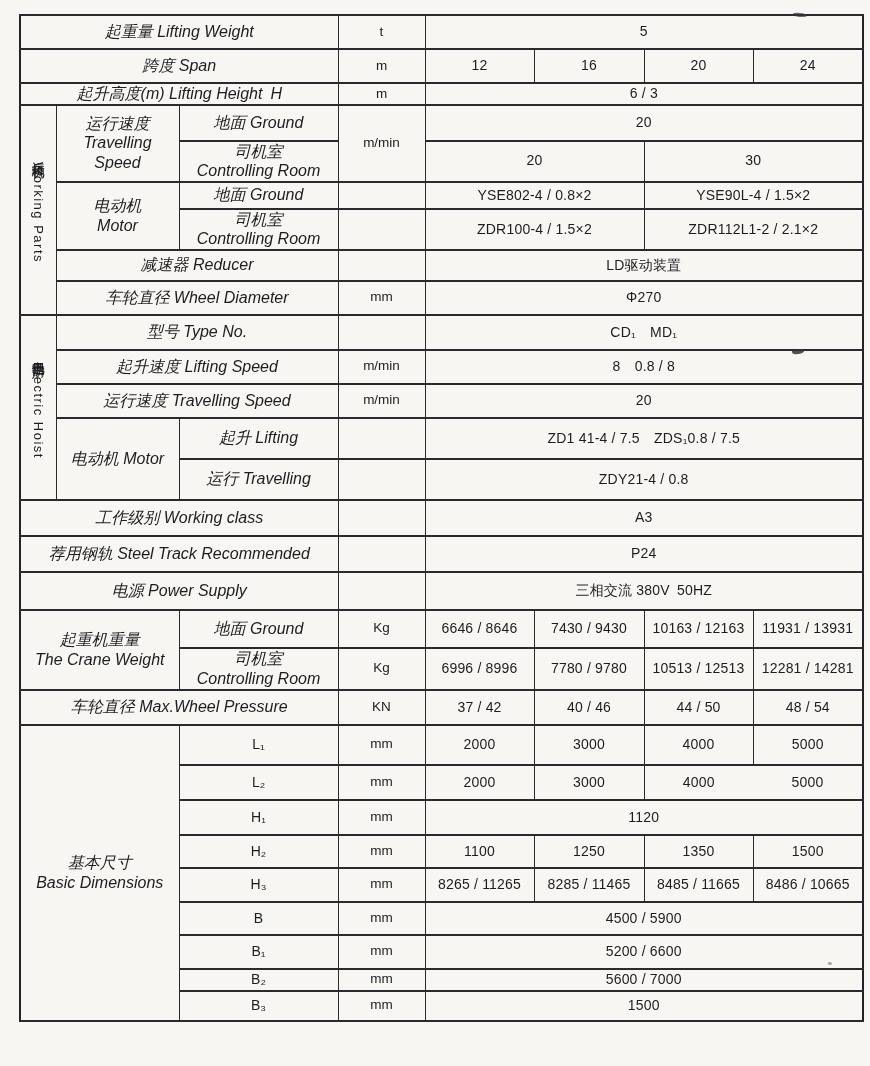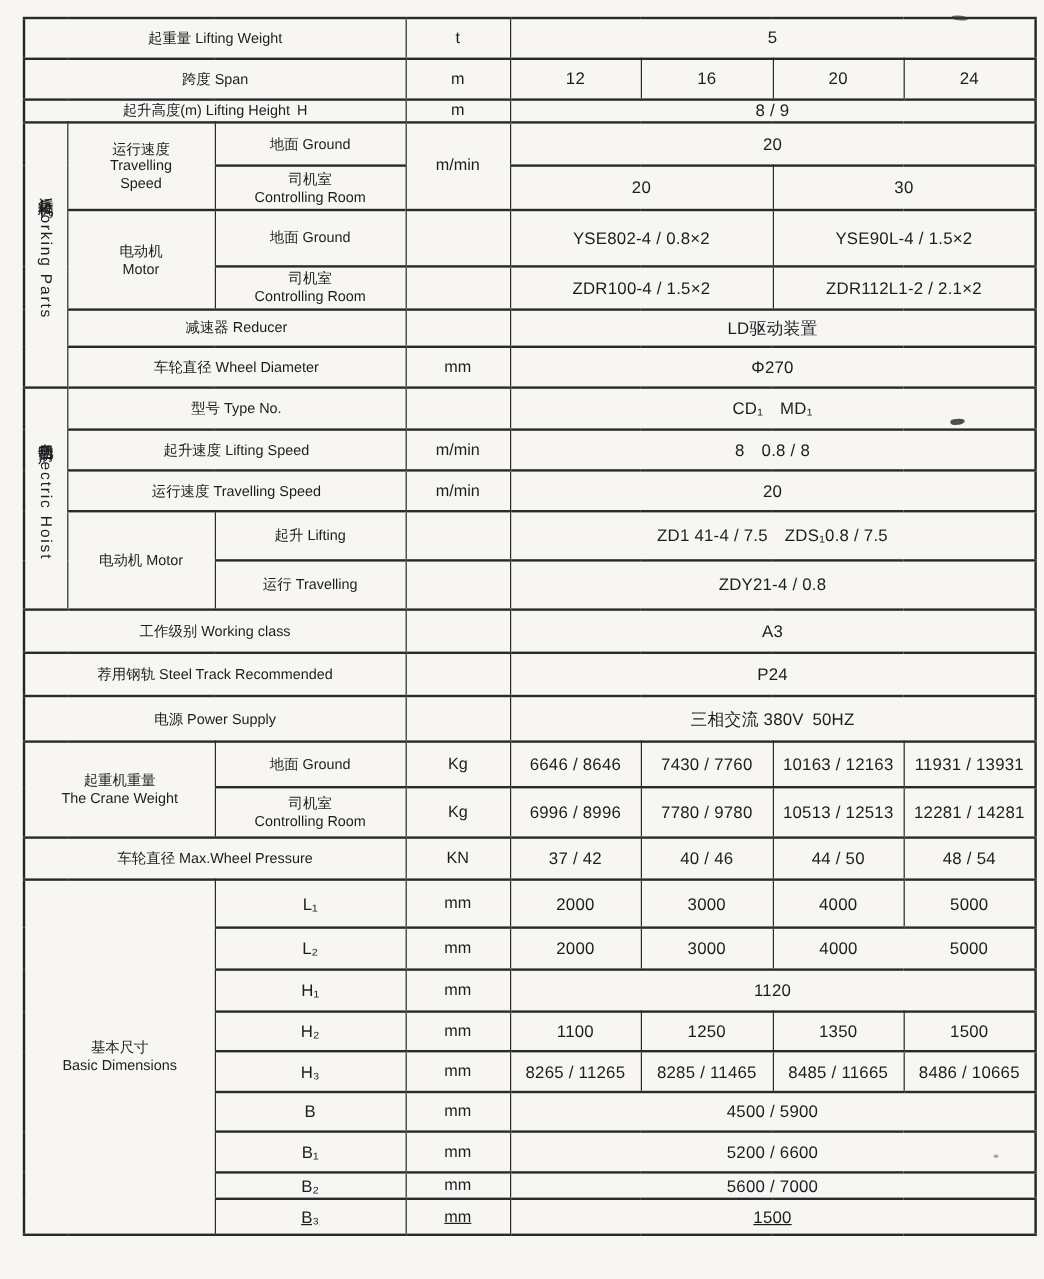--- a/index.html
+++ b/index.html
@@ -27,21 +27,21 @@
     border: 1.4px solid #2a2a2e;
     border-top-width: 2.1px;
     border-bottom-width: 2.1px;
     text-align: center;
     vertical-align: middle;
     padding: 0 2px;
     overflow: hidden;
     white-space: pre-line;
     line-height: 1.22;
   }
-  td.label   { font-size: 12px; }
+  td.label   { font-size: 16px; font-style: italic; }
   td.unit    { font-size: 13.5px; }
   td.value   { font-size: 14px; letter-spacing: 0.2px; }
   td.sym     { font-size: 14px; }
   td.vlabel  { padding: 4px 0; }
   td.vlabel .vtext {
     display: inline-block;
     writing-mode: vertical-rl;
     text-orientation: mixed;
     font-size: 13px;
     letter-spacing: 1.5px;
@@ -85,38 +85,38 @@
           <td colspan="3" class="label">跨度 Span</td>
           <td class="unit">m</td>
           <td class="value">12</td>
           <td class="value">16</td>
           <td class="value">20</td>
           <td class="value">24</td>
         </tr>
         <tr style="height: 18px;">
           <td colspan="3" class="label">起升高度(m) Lifting Height H</td>
           <td class="unit">m</td>
-          <td colspan="4" class="value">8 / 9</td>
+          <td colspan="4" class="value">6 / 3</td>
         </tr>
         <tr style="height: 36px;">
           <td rowspan="6" class="vlabel"><span class="vtext">运行机构 Working Parts</span></td>
           <td rowspan="2" class="label">运行速度
 Travelling
 Speed</td>
           <td class="label">地面 Ground</td>
           <td rowspan="2" class="unit">m/min</td>
           <td colspan="4" class="value">20</td>
         </tr>
         <tr style="height: 37px;">
           <td class="label">司机室
 Controlling Room</td>
           <td colspan="2" class="value">20</td>
           <td colspan="2" class="value">30</td>
         </tr>
-        <tr style="height: 47px;">
+        <tr style="height: 27px;">
           <td rowspan="2" class="label">电动机
 Motor</td>
           <td class="label">地面 Ground</td>
           <td class="unit"></td>
           <td colspan="2" class="value">YSE802-4 / 0.8×2</td>
           <td colspan="2" class="value">YSE90L-4 / 1.5×2</td>
         </tr>
         <tr style="height: 36px;">
           <td class="label">司机室
 Controlling Room</td>
@@ -175,21 +175,21 @@
           <td colspan="3" class="label">电源 Power Supply</td>
           <td class="unit"></td>
           <td colspan="4" class="value">三相交流 380V 50HZ</td>
         </tr>
         <tr style="height: 38px;">
           <td colspan="2" rowspan="2" class="label">起重机重量
 The Crane Weight</td>
           <td class="label">地面 Ground</td>
           <td class="unit">Kg</td>
           <td class="value">6646 / 8646</td>
-          <td class="value">7430 / 7760</td>
+          <td class="value">7430 / 9430</td>
           <td class="value">10163 / 12163</td>
           <td class="value">11931 / 13931</td>
         </tr>
         <tr style="height: 42px;">
           <td class="label">司机室
 Controlling Room</td>
           <td class="unit">Kg</td>
           <td class="value">6996 / 8996</td>
           <td class="value">7780 / 9780</td>
           <td class="value">10513 / 12513</td>
@@ -250,21 +250,21 @@
         <tr style="height: 34px;">
           <td class="sym">B₁</td>
           <td class="unit">mm</td>
           <td colspan="4" class="value">5200 / 6600</td>
         </tr>
         <tr style="height: 22px;">
           <td class="sym">B₂</td>
           <td class="unit">mm</td>
           <td colspan="4" class="value">5600 / 7000</td>
         </tr>
-        <tr style="height: 30px; text-decoration: underline;">
+        <tr style="height: 30px;">
           <td class="sym">B₃</td>
           <td class="unit">mm</td>
           <td colspan="4" class="value">1500</td>
         </tr>
       </tbody>
   </table>
   <div class="speck s1"></div>
   <div class="speck s2"></div>
   <div class="speck s3"></div>
 </div>

